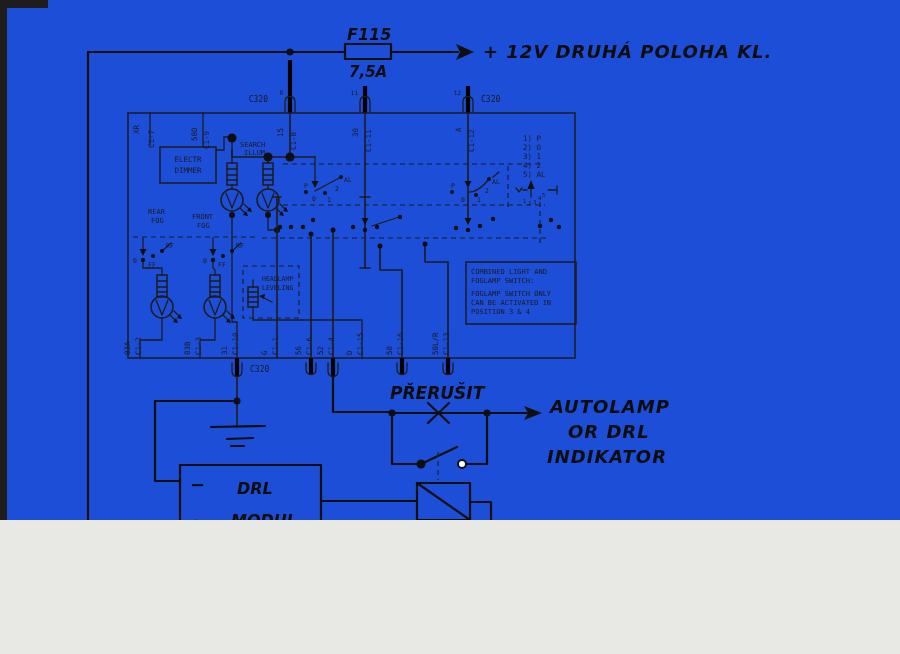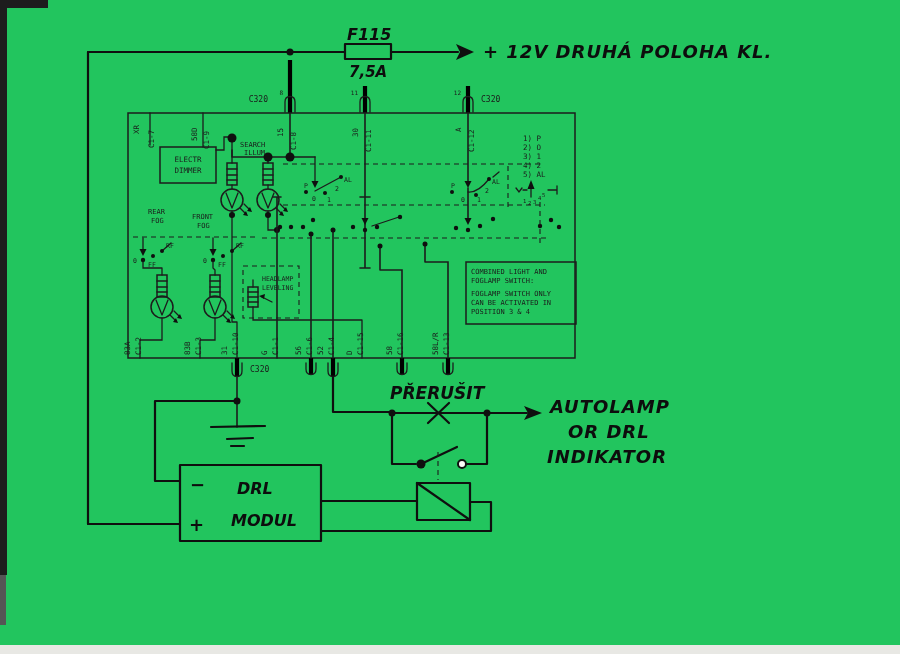--- a/index.html
+++ b/index.html
@@ -1,16 +1,16 @@
 <!DOCTYPE html>
 <html><head>
 <meta charset="utf-8">
 <style>
   html,body{margin:0;padding:0;background:#e8e8e4;}
-  .page{position:relative;width:900px;height:645px;background:#22c55e;overflow:hidden;}
+  .page{position:relative;width:900px;height:520px;background:#1d4ed8;overflow:hidden;}
   svg{display:block}
   .wire{stroke:#1c1c1c;stroke-width:1.3;fill:none;stroke-linecap:round}
   .wireT{stroke:#1c1c1c;stroke-width:1.6;fill:none;stroke-linecap:round}
   .hand{stroke:#0f0f0f;stroke-width:2.2;fill:none;stroke-linecap:round;stroke-linejoin:round}
   .dash{stroke:#1c1c1c;stroke-width:1.1;fill:none;stroke-dasharray:5 4}
   .box{fill:none;stroke:#1c1c1c;stroke-width:1.5}
   .dot{fill:#0f0f0f;stroke:none}
   .thick{stroke:#000;stroke-width:4.2;fill:none;stroke-linecap:butt}
   .mono{font-family:"DejaVu Sans Mono",monospace;fill:#1b1b1b}
   .s55{font-size:5.5px}.s6{font-size:6px}.s65{font-size:6.5px}.s7{font-size:7px}

